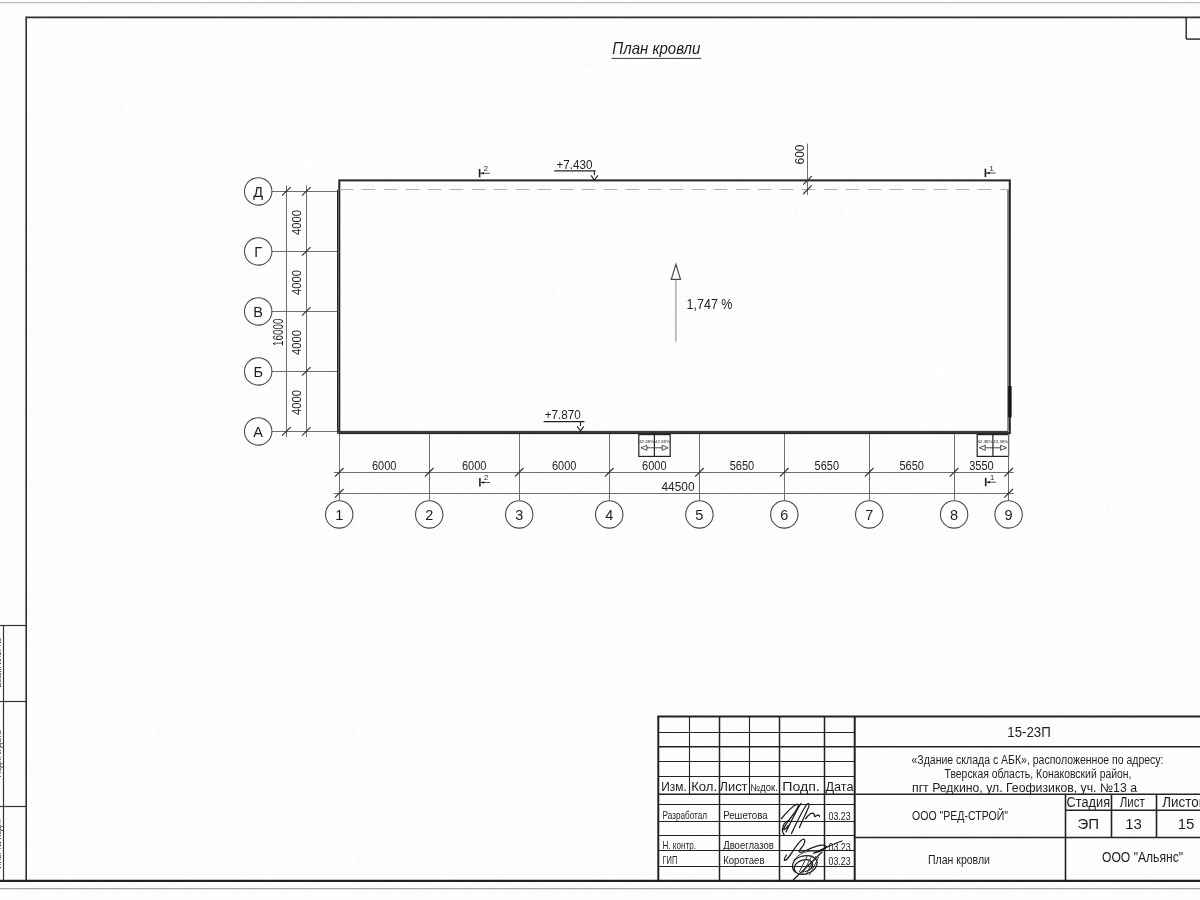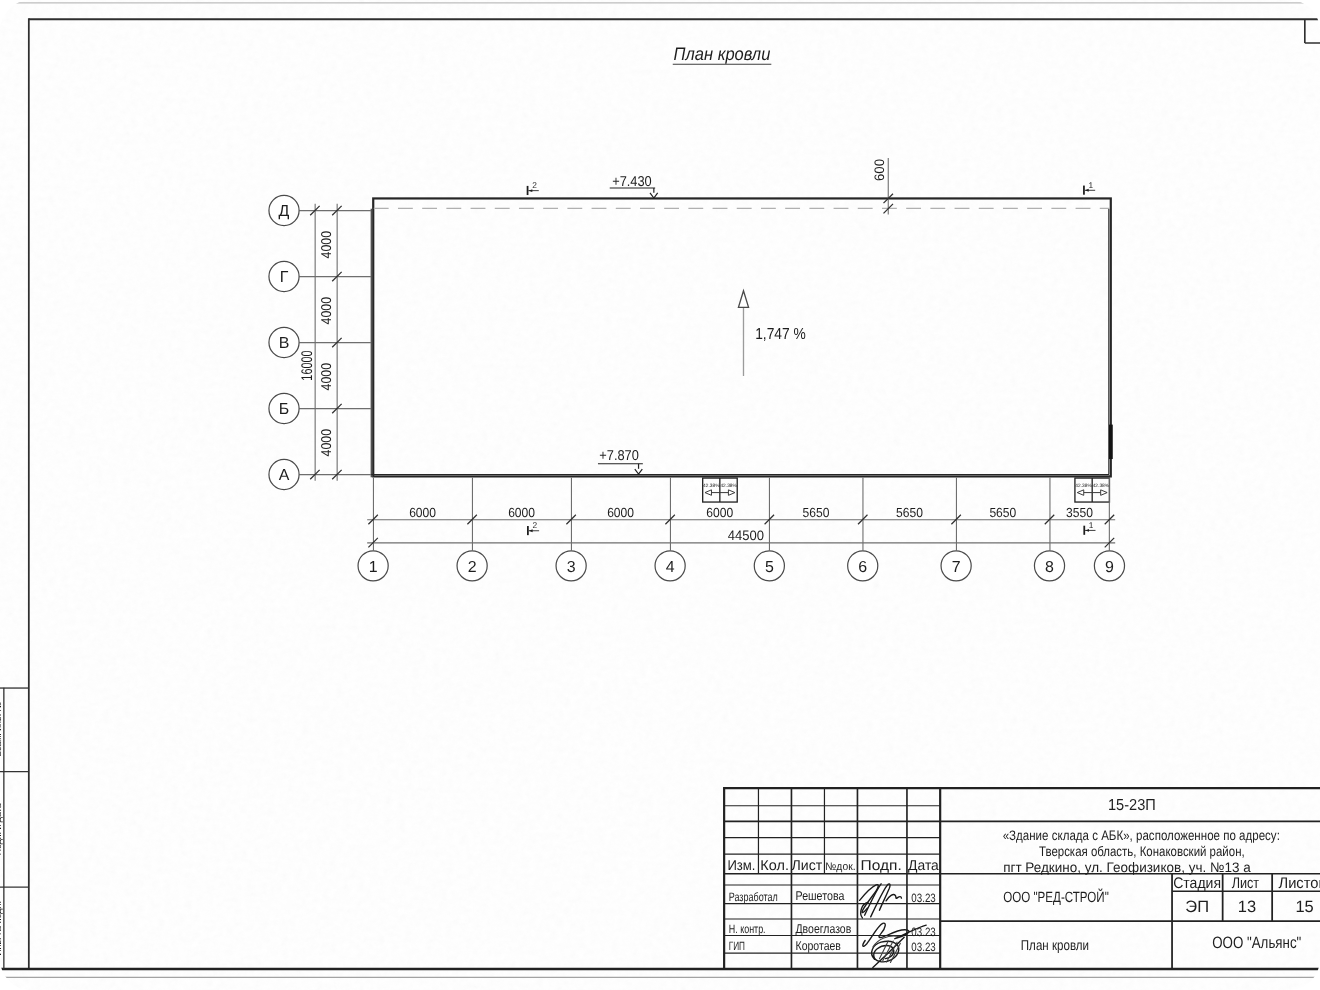--- a/index.html
+++ b/index.html
@@ -1,17 +1,17 @@
 <!DOCTYPE html>
 <html><head>
 <meta charset="utf-8">
 <style>
   html,body{margin:0;padding:0;background:#ffffff;}
   #sheet{position:relative;width:1200px;height:900px;background:#ffffff;overflow:hidden;
-         font-family:"Liberation Sans", sans-serif;border-radius:28px;}
+         font-family:"Liberation Sans", sans-serif;}
   svg{position:absolute;left:0;top:0;}
   text{font-family:"Liberation Sans", sans-serif;fill:#1e1e1e;}
 </style>
 </head>
 <body>
 <div id="sheet">
 <svg width="1200" height="900" viewBox="0 0 1200 900">
   <defs>
     <filter id="gn" x="0" y="0" width="100%" height="100%">
       <feTurbulence type="fractalNoise" baseFrequency="0.16 0.19" numOctaves="3" stitchTiles="stitch"></feTurbulence>

